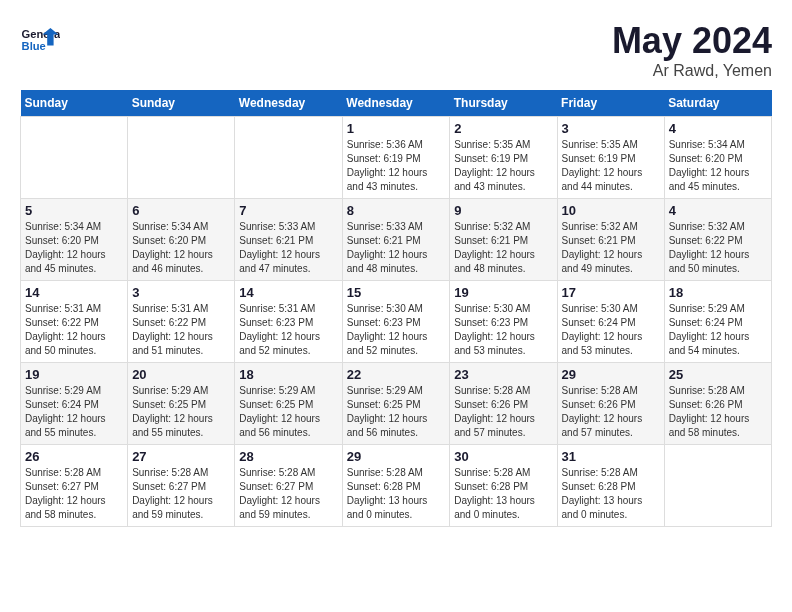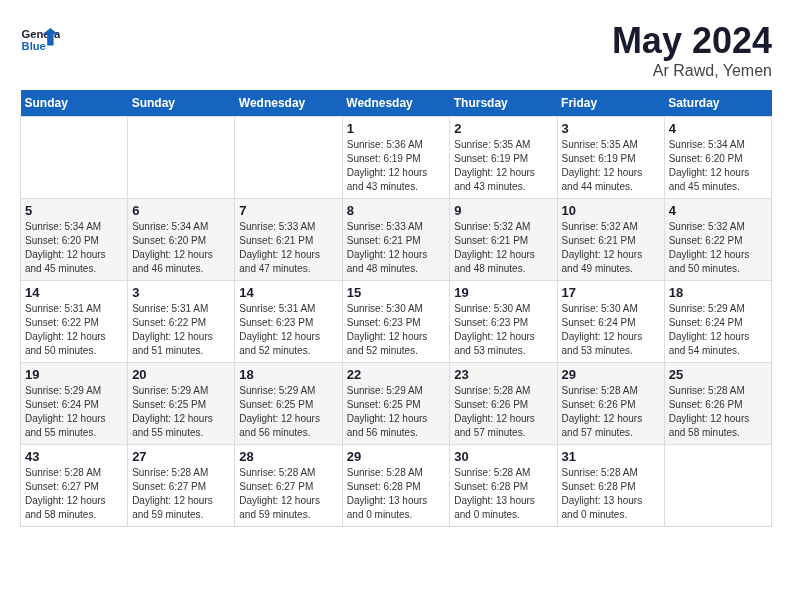--- a/index.html
+++ b/index.html
@@ -263,21 +263,21 @@
         </td>
         <td>
           <div class="day-number">25</div>
           <div class="day-info" style="white-space: pre-line;">Sunrise: 5:28 AM
 Sunset: 6:26 PM
 Daylight: 12 hours and 58 minutes.</div>
         </td>
       </tr>
       <tr>
         <td>
-          <div class="day-number">43</div>
+          <div class="day-number">26</div>
           <div class="day-info" style="white-space: pre-line;">Sunrise: 5:28 AM
 Sunset: 6:27 PM
 Daylight: 12 hours and 58 minutes.</div>
         </td>
         <td>
           <div class="day-number">27</div>
           <div class="day-info" style="white-space: pre-line;">Sunrise: 5:28 AM
 Sunset: 6:27 PM
 Daylight: 12 hours and 59 minutes.</div>
         </td>

